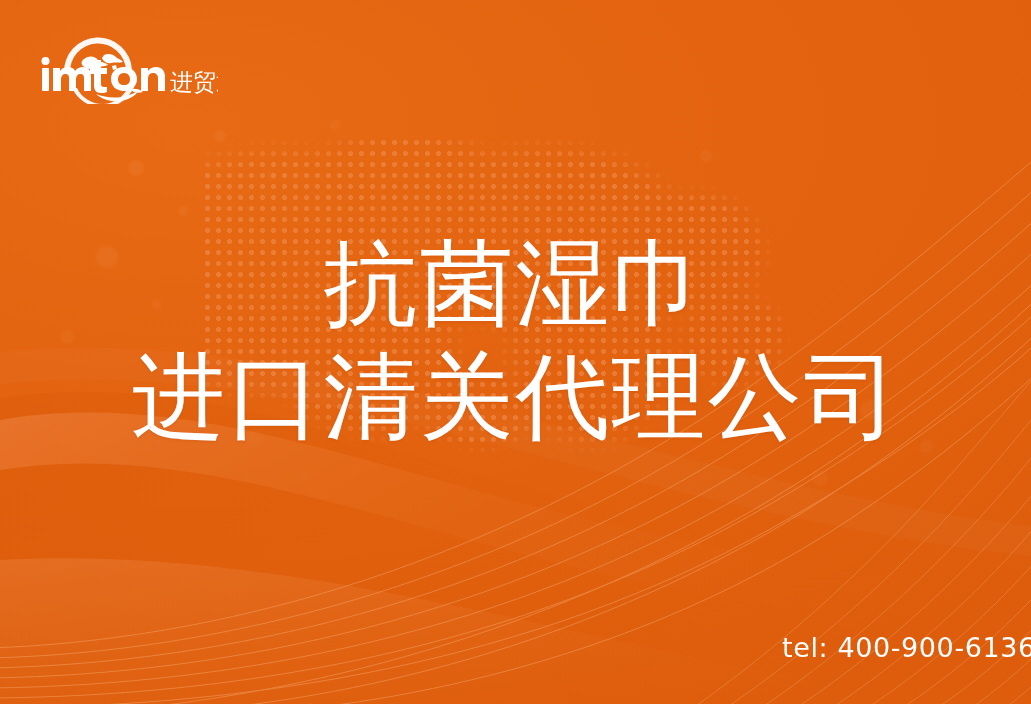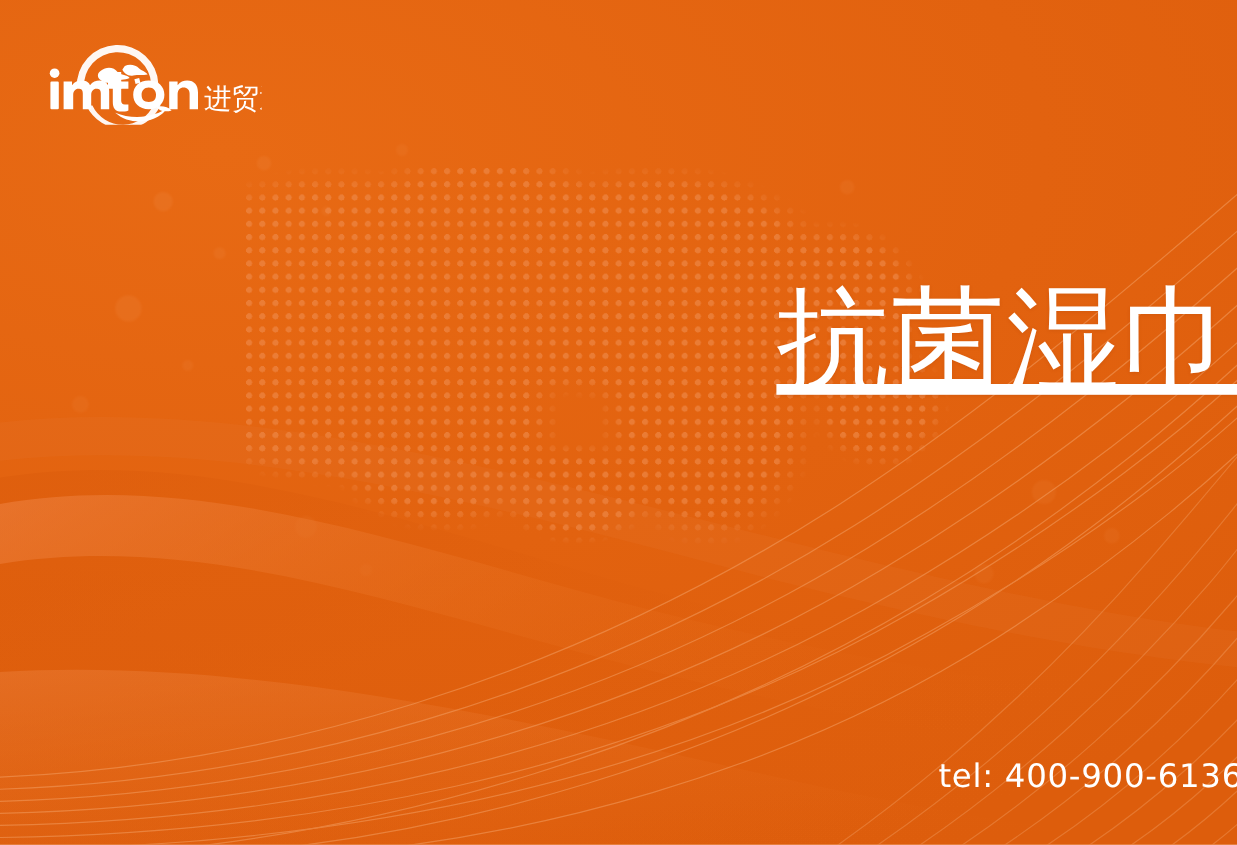--- a/index.html
+++ b/index.html
@@ -70,28 +70,27 @@
   
   .logo{
     position:absolute; left:38px; top:26px;
     width:180px; height:78px;
   }
   .logo svg{display:block; width:180px; height:78px;}
 
   
   .headline{
     position:absolute; left:0; right:0; top:228px;
-    text-align:right;
+    text-align:center;
     color:#ffffff;
     font-family:"DejaVu Sans","Liberation Sans",sans-serif;
     font-weight:400;
     line-height:1.20;
     letter-spacing:2px;
     text-shadow:0 1px 3px rgba(150,55,0,.18);
-    text-decoration:underline;
   }
   .headline .l1{display:block; font-size:94px;}
   .headline .l2{display:block; font-size:94px;}
 
   
   .phone{
     position:absolute; left:782px; top:632px;
     color:#ffffff;
     font-size:27px;
     letter-spacing:.6px;
@@ -211,17 +210,18 @@
         <path d="M103,42 h7 v3 c2,-3 5,-4 8,-4 c6,0 9,4 9,10 v14 h-7 v-13 c0,-3 -2,-5 -5,-5 c-3,0 -5,2 -5,6 v12 h-7 Z"></path>
       </g>
 
       <text x="132" y="64" font-family="'DejaVu Sans','Liberation Sans',sans-serif" font-size="23" fill="#ffffff">进贸通</text>
       <text x="204" y="42" font-family="'DejaVu Sans','Liberation Sans',sans-serif" font-size="11" fill="#ffffff">®</text>
     </svg>
   </div>
 
   <div class="headline">
     <span class="l1">抗菌湿巾</span>
+    <span class="l2">进口清关代理公司</span>
   </div>
 
   <div class="phone">tel: 400-900-6136</div>
 
 </div>
 
 </body></html>

